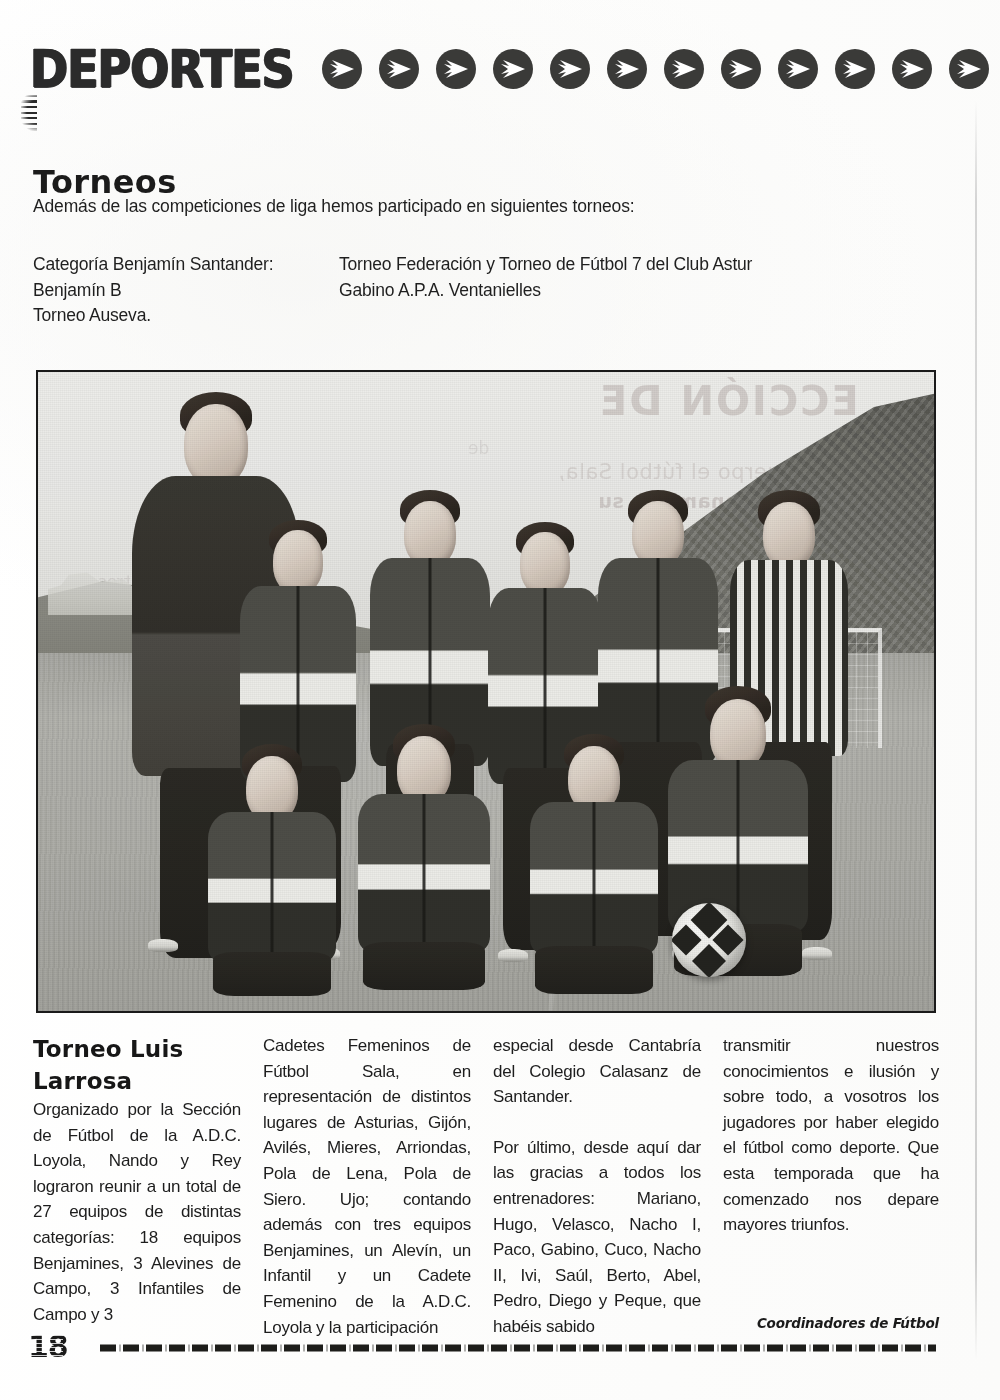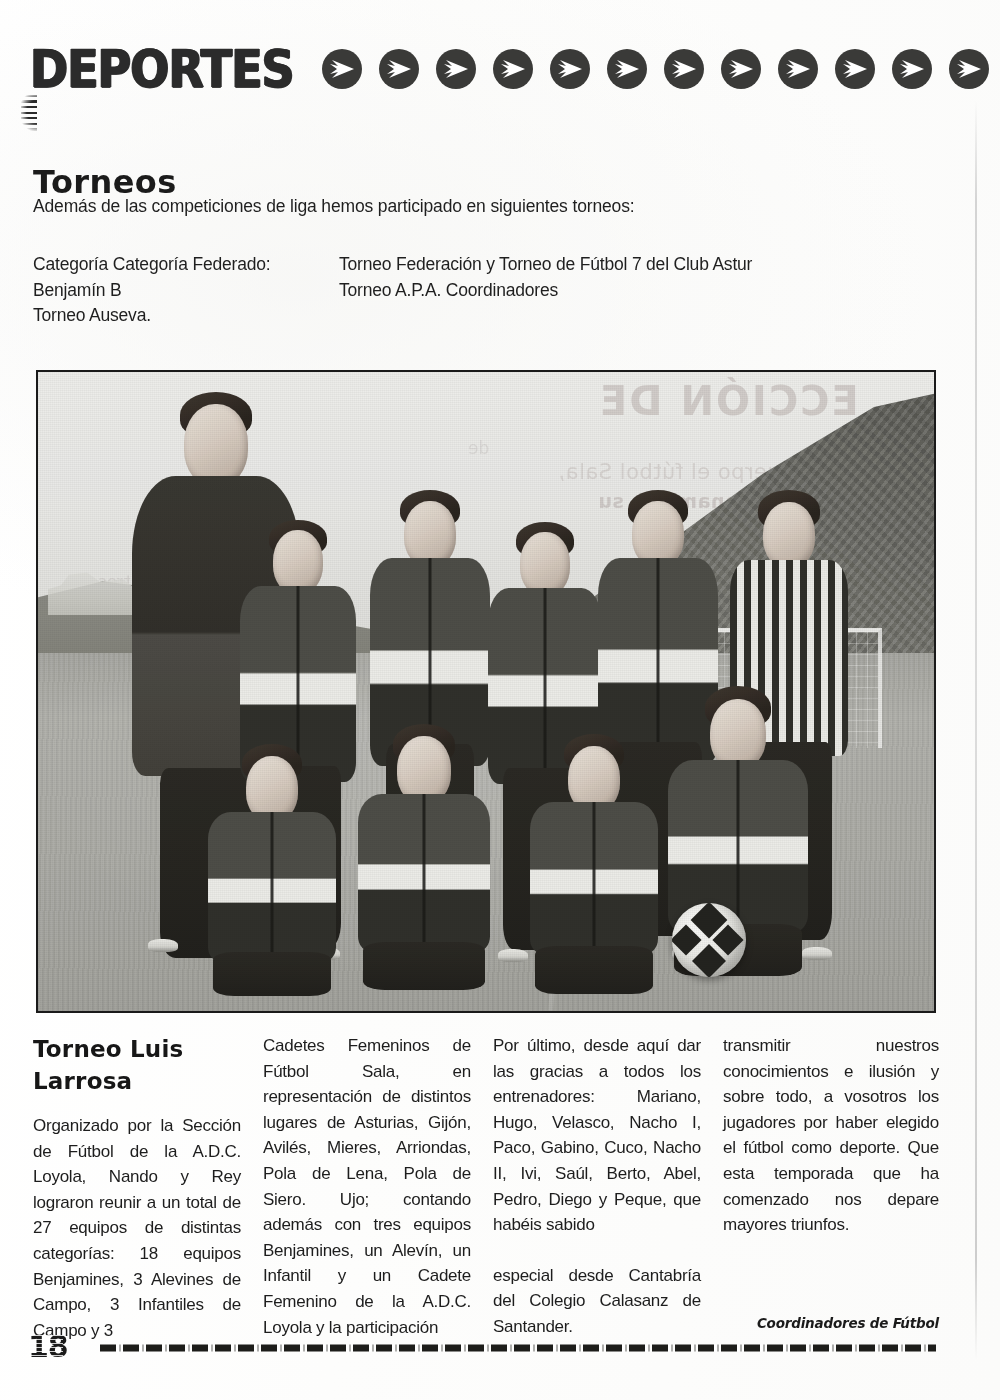--- a/index.html
+++ b/index.html
@@ -311,21 +311,21 @@
   }
   .col { width: 208px; flex: 0 0 208px; position: relative; }
   .col-4 { width: 216px; flex: 0 0 216px; }
   .art-title {
     font-family: "DejaVu Sans", sans-serif;
     font-weight: 700;
     font-size: 23px;
     line-height: 32px;
     letter-spacing: 0.2px;
     color: #171717;
-    margin-bottom: 16px;
+    margin-bottom: 0;
   }
   .art-body {
     font-size: 17px;
     line-height: 25.6px;
     text-align: justify;
     text-align-last: left;
     letter-spacing: -0.25px;
     color: #1d1d1d;
     hyphens: manual;
   }
@@ -450,26 +450,26 @@
         </svg>
 
     </div>
   </div>
 
   <div class="sec-heading">Torneos</div>
   <div class="sec-intro">Además de las competiciones de liga hemos participado en siguientes torneos:</div>
 
   <div class="tourney-table">
     <div class="tourney-row">
-      <div class="tourney-cat">Categoría Categoría Federado:</div>
+      <div class="tourney-cat">Categoría Benjamín Santander:</div>
       <div class="tourney-name">Torneo Federación y Torneo de Fútbol 7 del Club Astur</div>
     </div>
     <div class="tourney-row">
       <div class="tourney-cat">Benjamín B</div>
-      <div class="tourney-name">Torneo A.P.A. Coordinadores</div>
+      <div class="tourney-name">Gabino A.P.A. Ventanielles</div>
     </div>
     <div class="tourney-row">
       <div class="tourney-name">Torneo Auseva.</div>
     </div>
   </div>
 
   <div class="photo-frame">
     <div class="photo-inner">
       <div class="ph-sky"></div>
 
@@ -592,22 +592,22 @@
     </div>
 
     <div class="col">
       <div class="art-body">
         <p>Cadetes Femeninos de Fútbol Sala, en representación de distintos lugares de Asturias, Gijón, Avilés, Mieres, Arriondas, Pola de Lena, Pola de Siero. Ujo; contando además con tres equipos Benjamines, un Alevín, un Infantil y un Cadete Femenino de la A.D.C. Loyola y la participación</p>
       </div>
     </div>
 
     <div class="col">
       <div class="art-body">
+        <p>especial desde Cantabría del Colegio Calasanz de Santander.</p>
         <p>Por último, desde aquí dar las gracias a todos los entrenadores: Mariano, Hugo, Velasco, Nacho I, Paco, Gabino, Cuco, Nacho II, Ivi, Saúl, Berto, Abel, Pedro, Diego y Peque, que habéis sabido</p>
-        <p>especial desde Cantabría del Colegio Calasanz de Santander.</p>
       </div>
     </div>
 
     <div class="col col-4">
       <div class="art-body">
         <p>transmitir nuestros conocimientos e ilusión y sobre todo, a vosotros los jugadores por haber elegido el fútbol como deporte. Que esta temporada que ha comenzado nos depare mayores triunfos.</p>
       </div>
       <div class="byline">Coordinadores de Fútbol</div>
     </div>
   </div>

